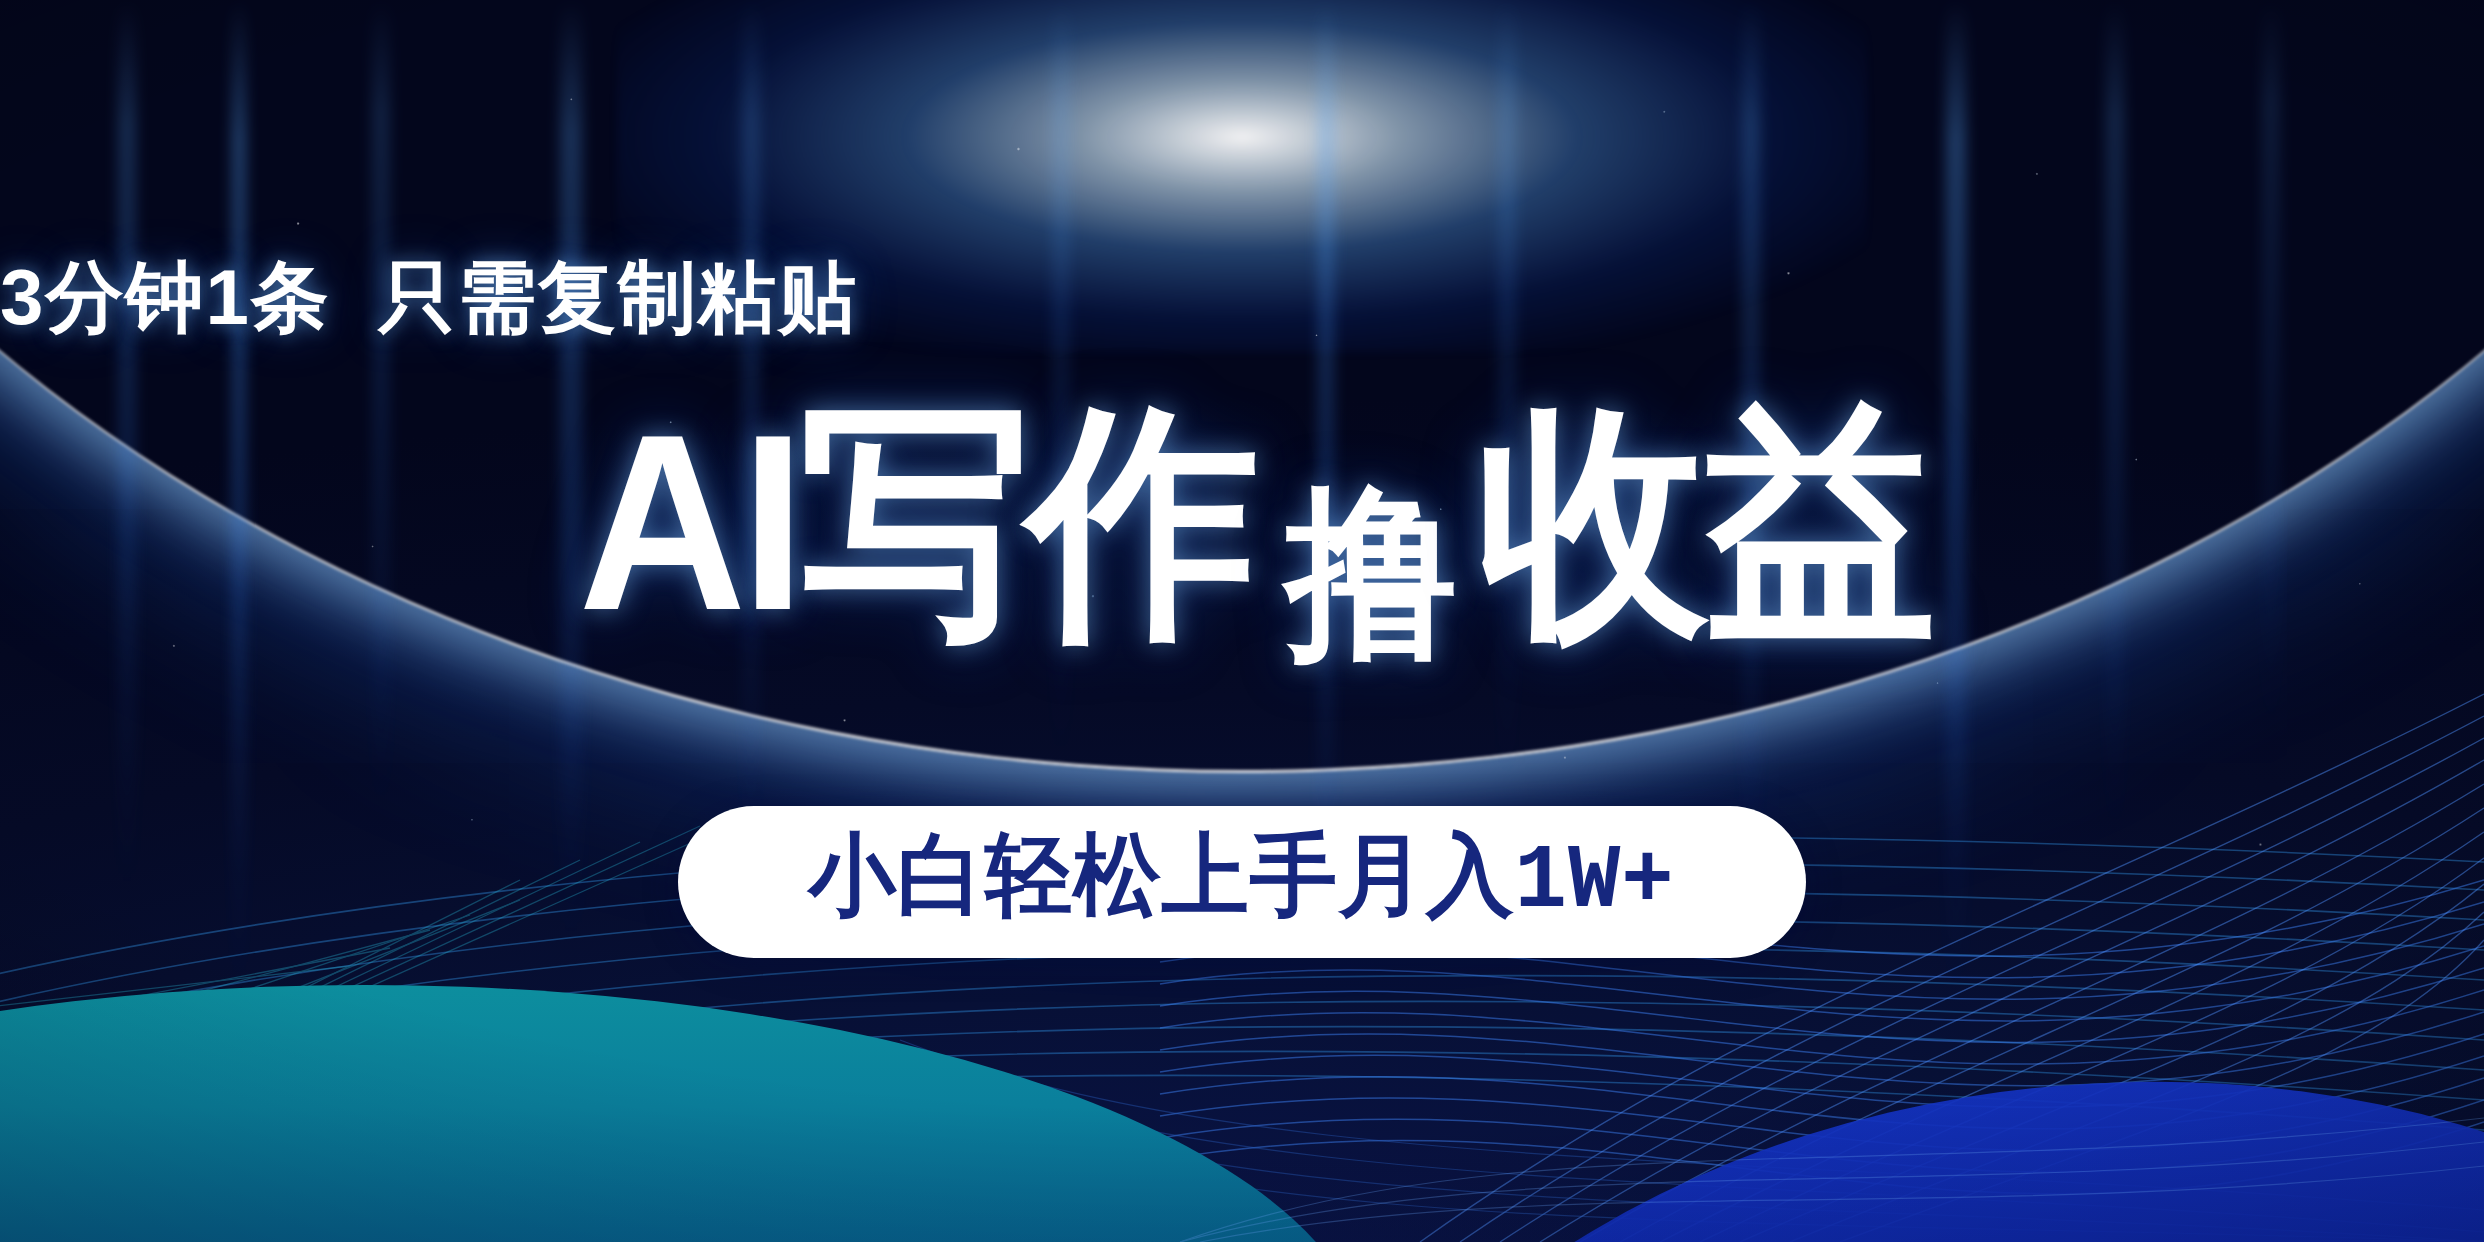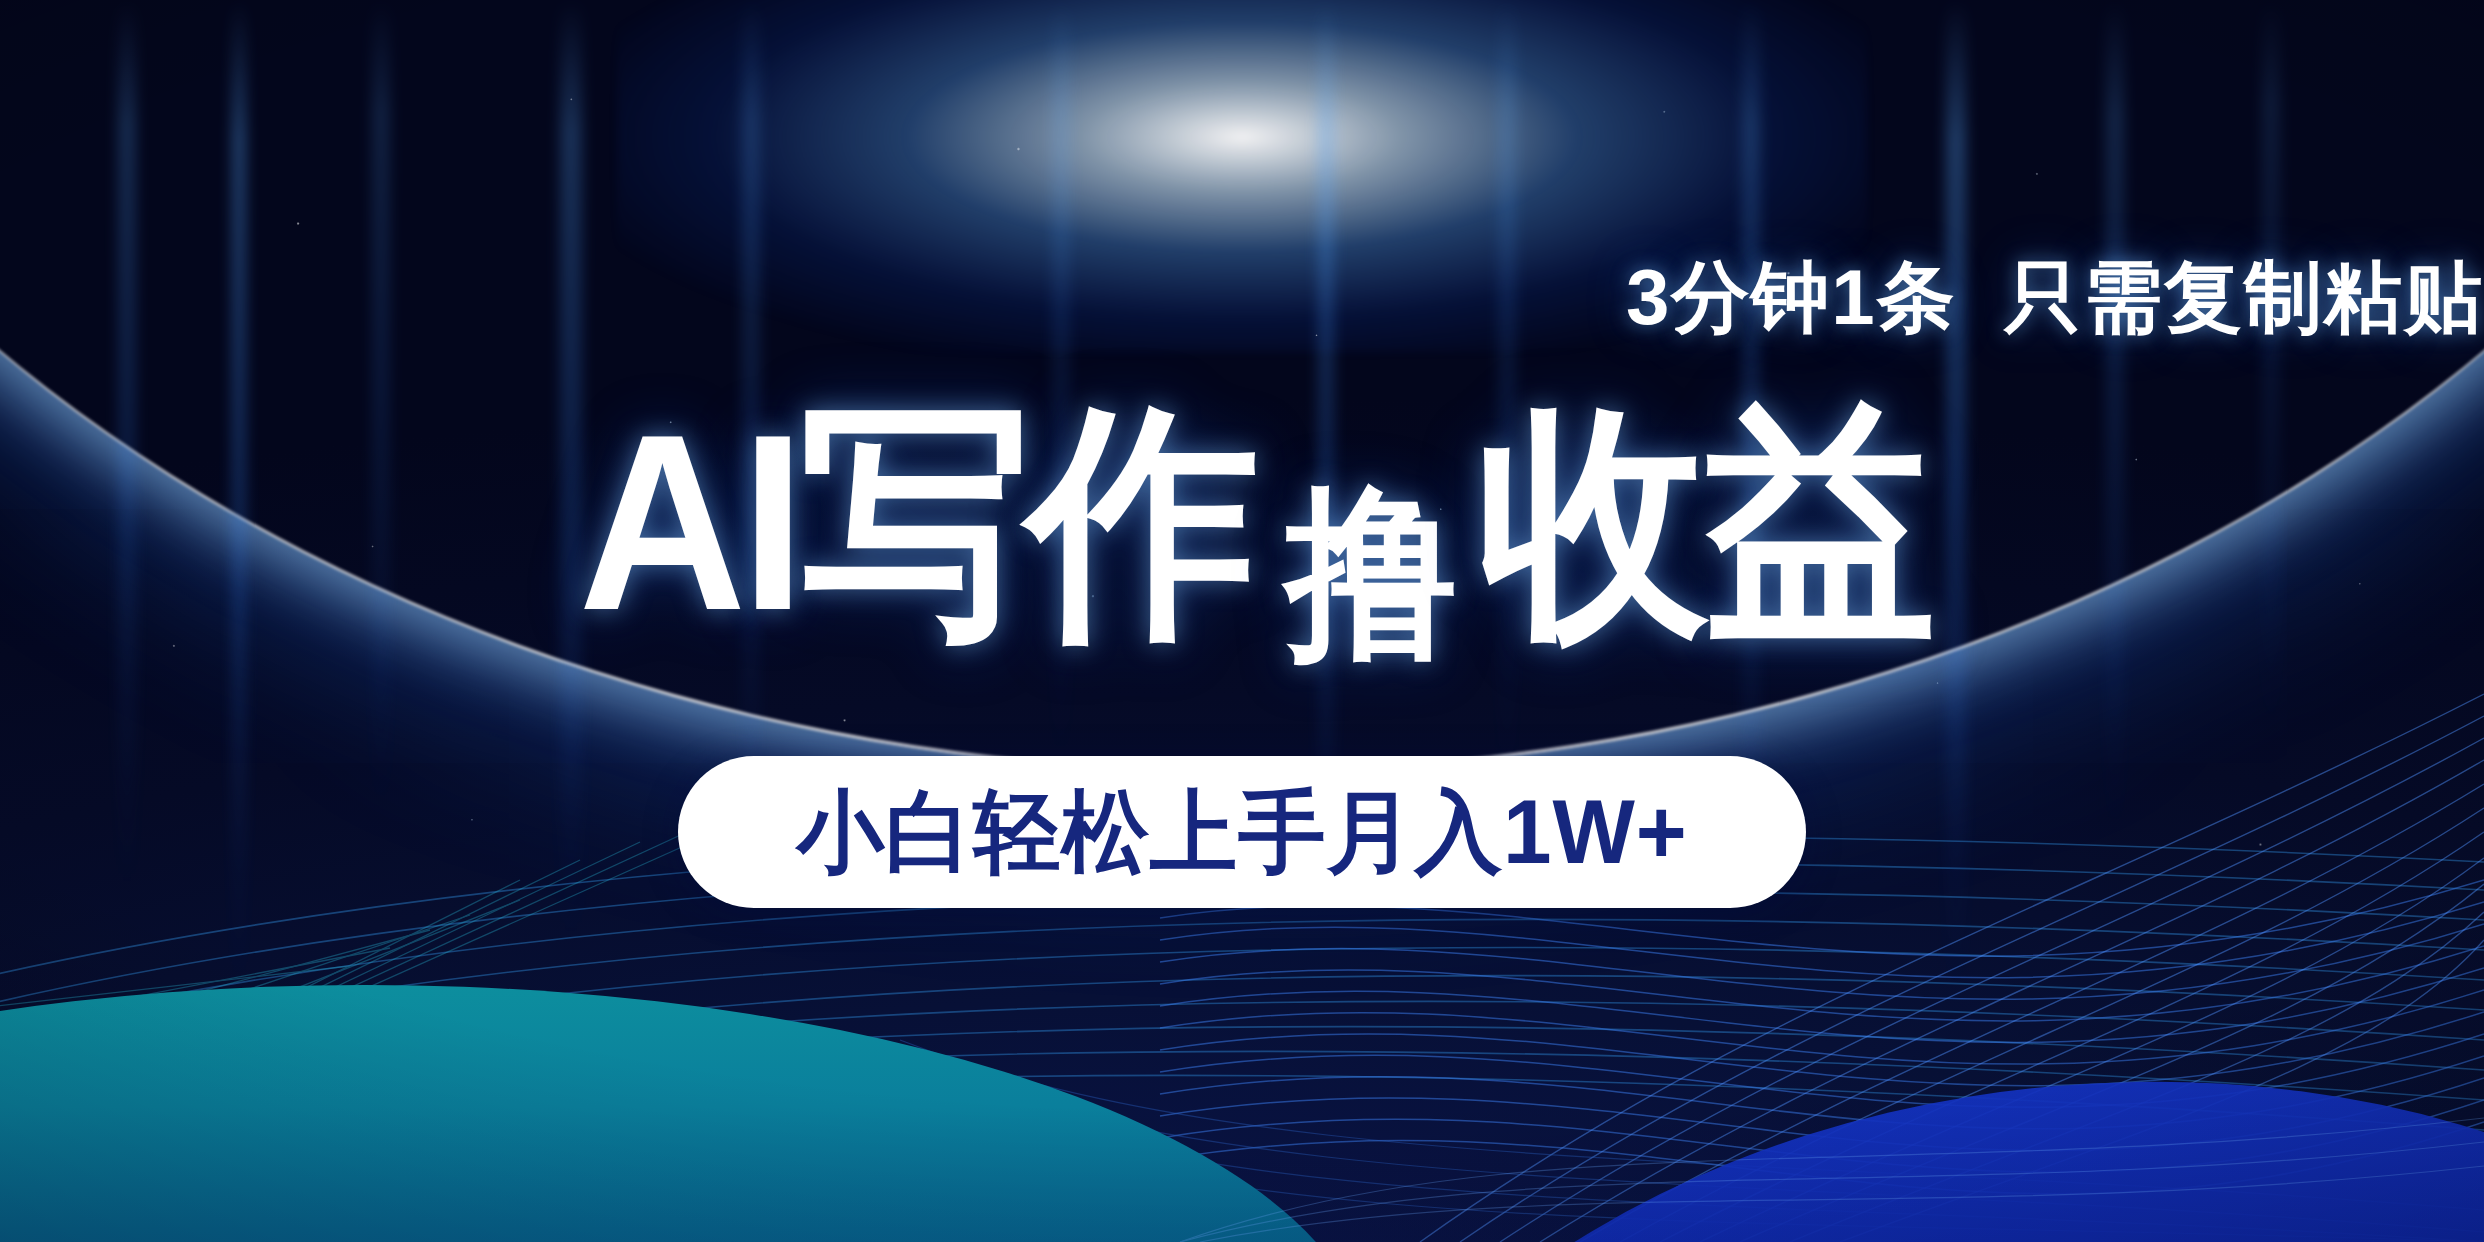--- a/index.html
+++ b/index.html
@@ -159,21 +159,21 @@
 
   
   #content {
     position: absolute; inset: 0;
     display: flex; flex-direction: column; align-items: center;
   }
 
   .subtitle {
     position: absolute;
     top: 258px; left: 0; right: 0;
-    text-align: right;
+    text-align: left;
     color: #ffffff;
     font-size: 78px;
     font-weight: bold;
     letter-spacing: 2px;
     line-height: 1;
     white-space: pre;
     text-shadow:
       0 0 18px rgba(120,190,255,0.55),
       0 0 46px rgba(40,110,230,0.40),
       0 2px 4px rgba(0,0,20,0.45);
@@ -208,31 +208,32 @@
     transform: scaleX(0.93) translateY(18px);
     transform-origin: center bottom;
     text-shadow:
       0 0 24px rgba(130,195,255,0.50),
       0 0 60px rgba(30,95,220,0.36),
       0 4px 8px rgba(0,0,25,0.40);
   }
 
   .pill {
     position: absolute;
-    top: 756px;
+    top: 806px;
     left: 50%;
     transform: translateX(-50%);
     width: 1128px;
     height: 152px;
     border-radius: 76px;
     background: #ffffff;
     display: flex;
     align-items: center;
     justify-content: center;
     box-shadow: 0 6px 34px rgba(0,10,60,0.42);
+    font-family: Liberation Mono, monospace;
   }
   .pill-text {
     color: #16277e;
     font-size: 90px;
     font-weight: bold;
     letter-spacing: 1px;
     line-height: 1;
     white-space: pre;
     transform: scaleX(0.97);
   }

